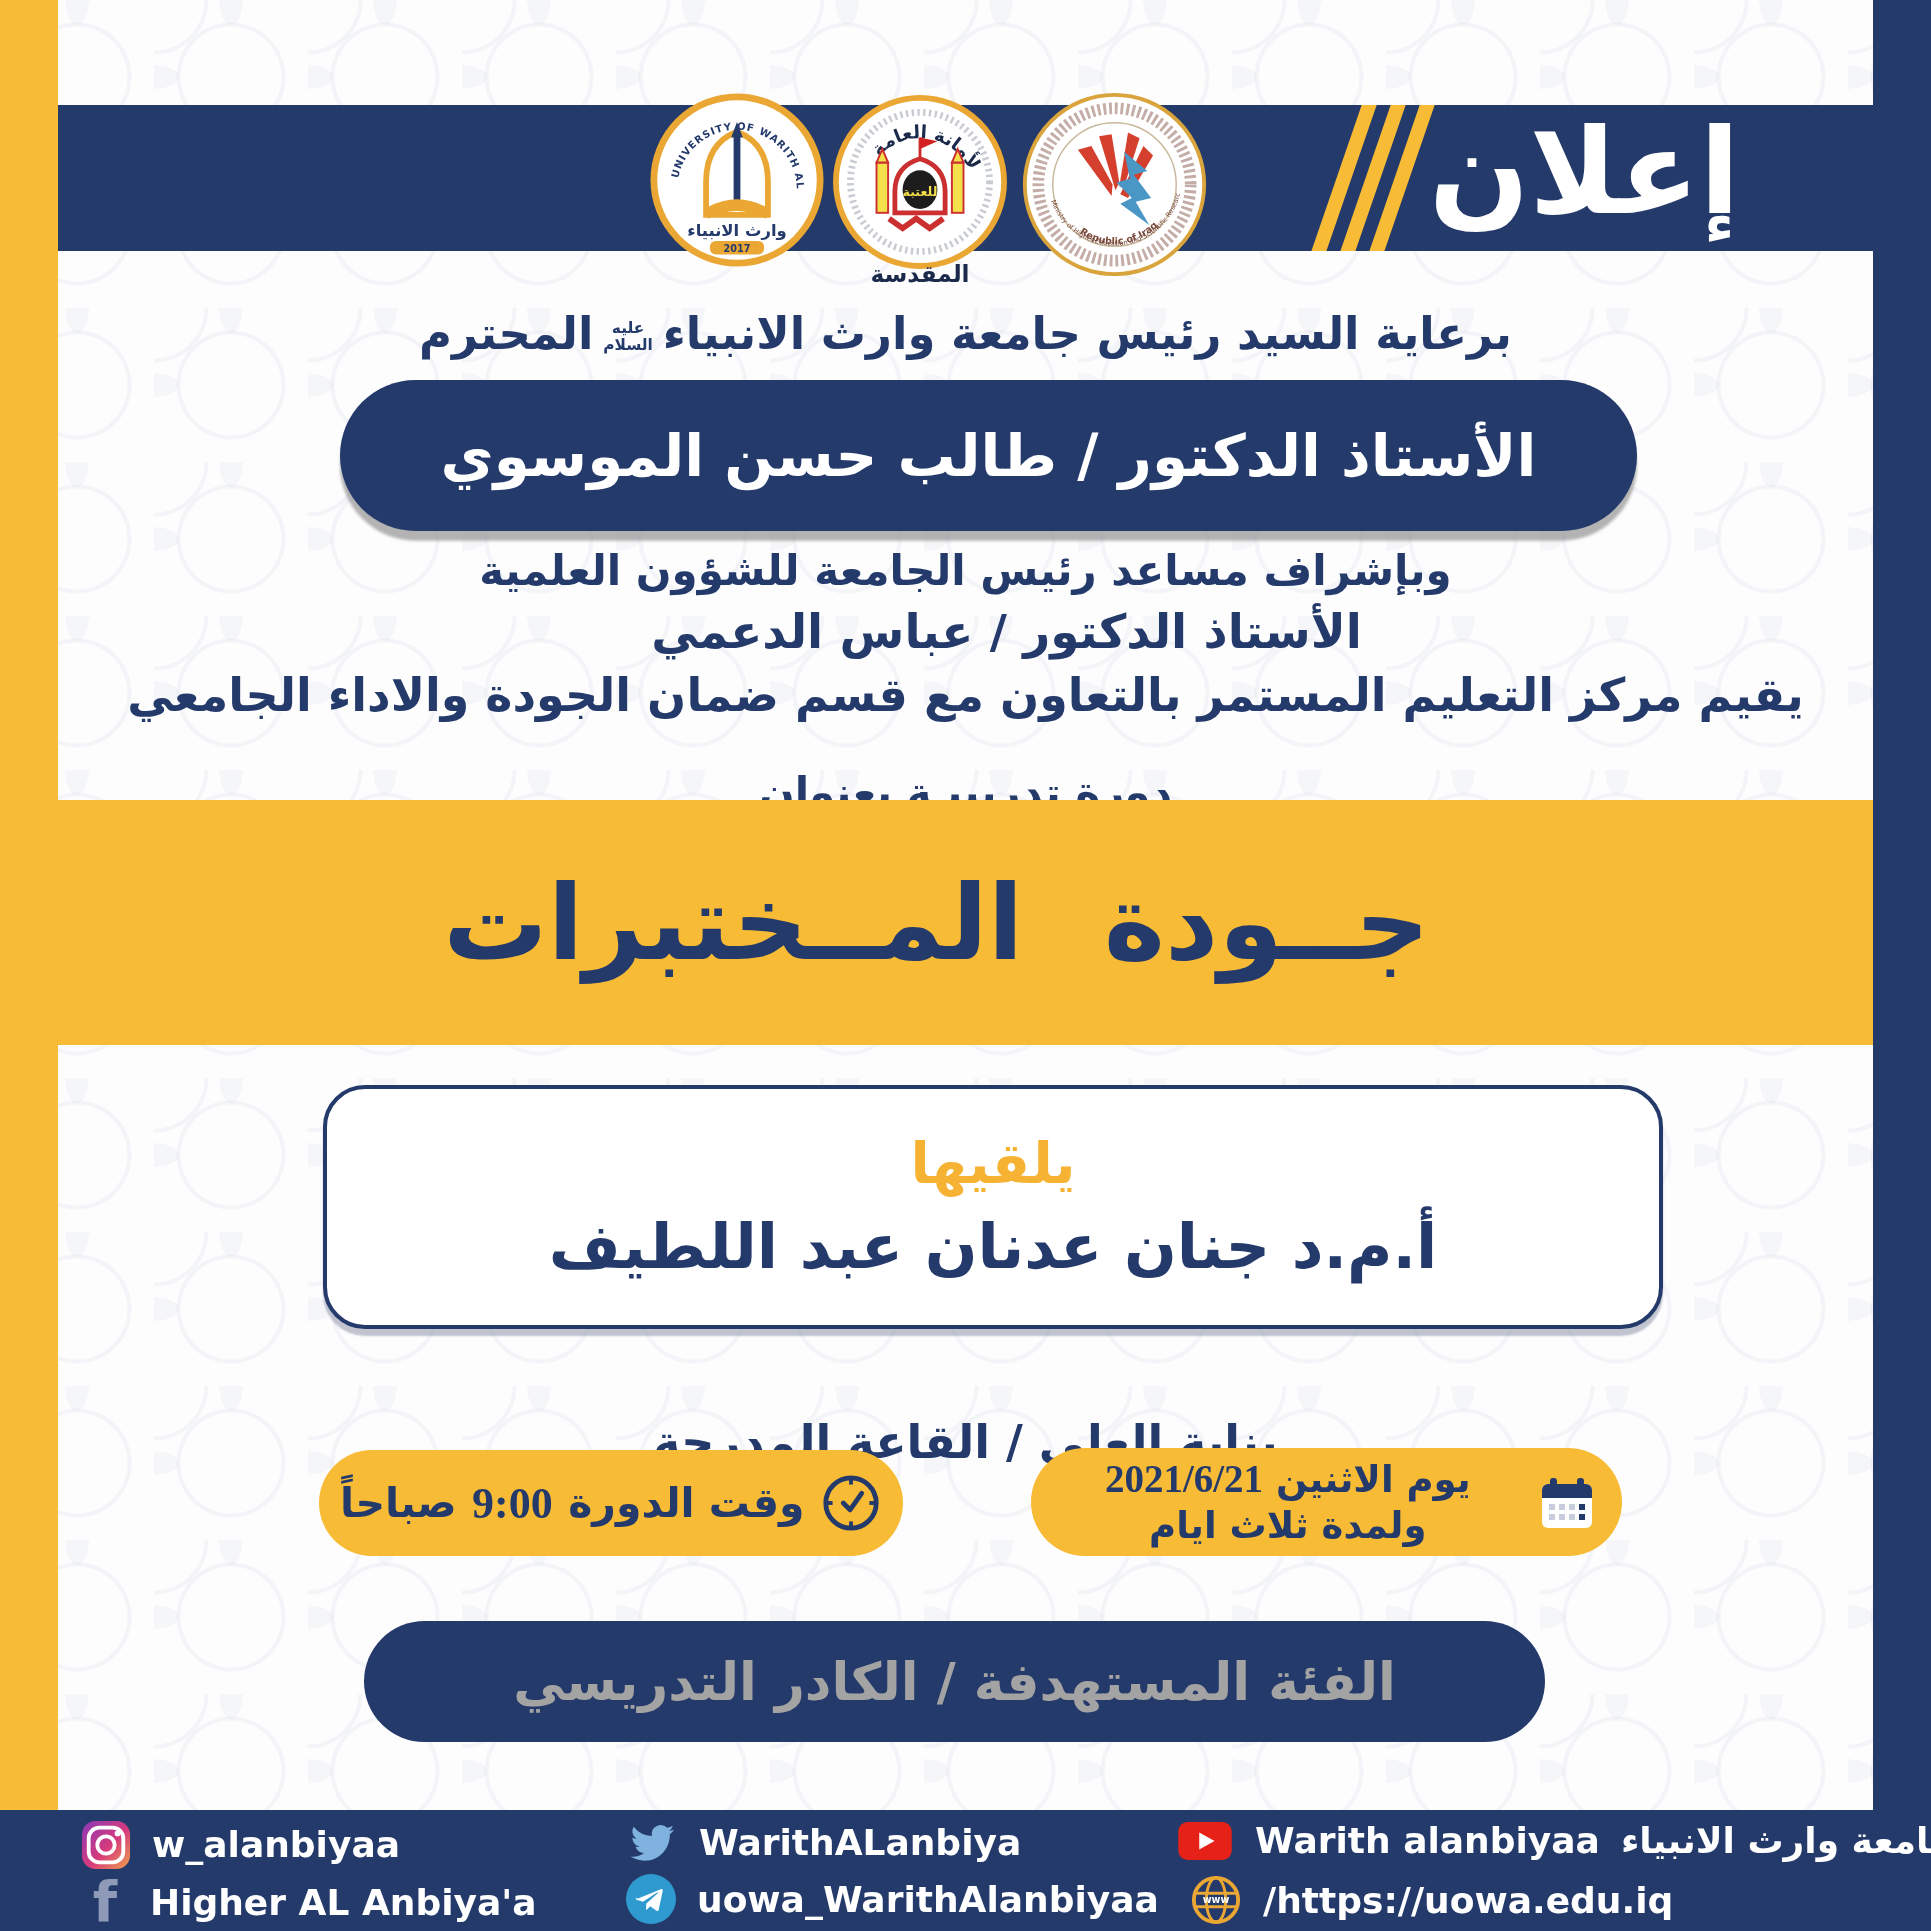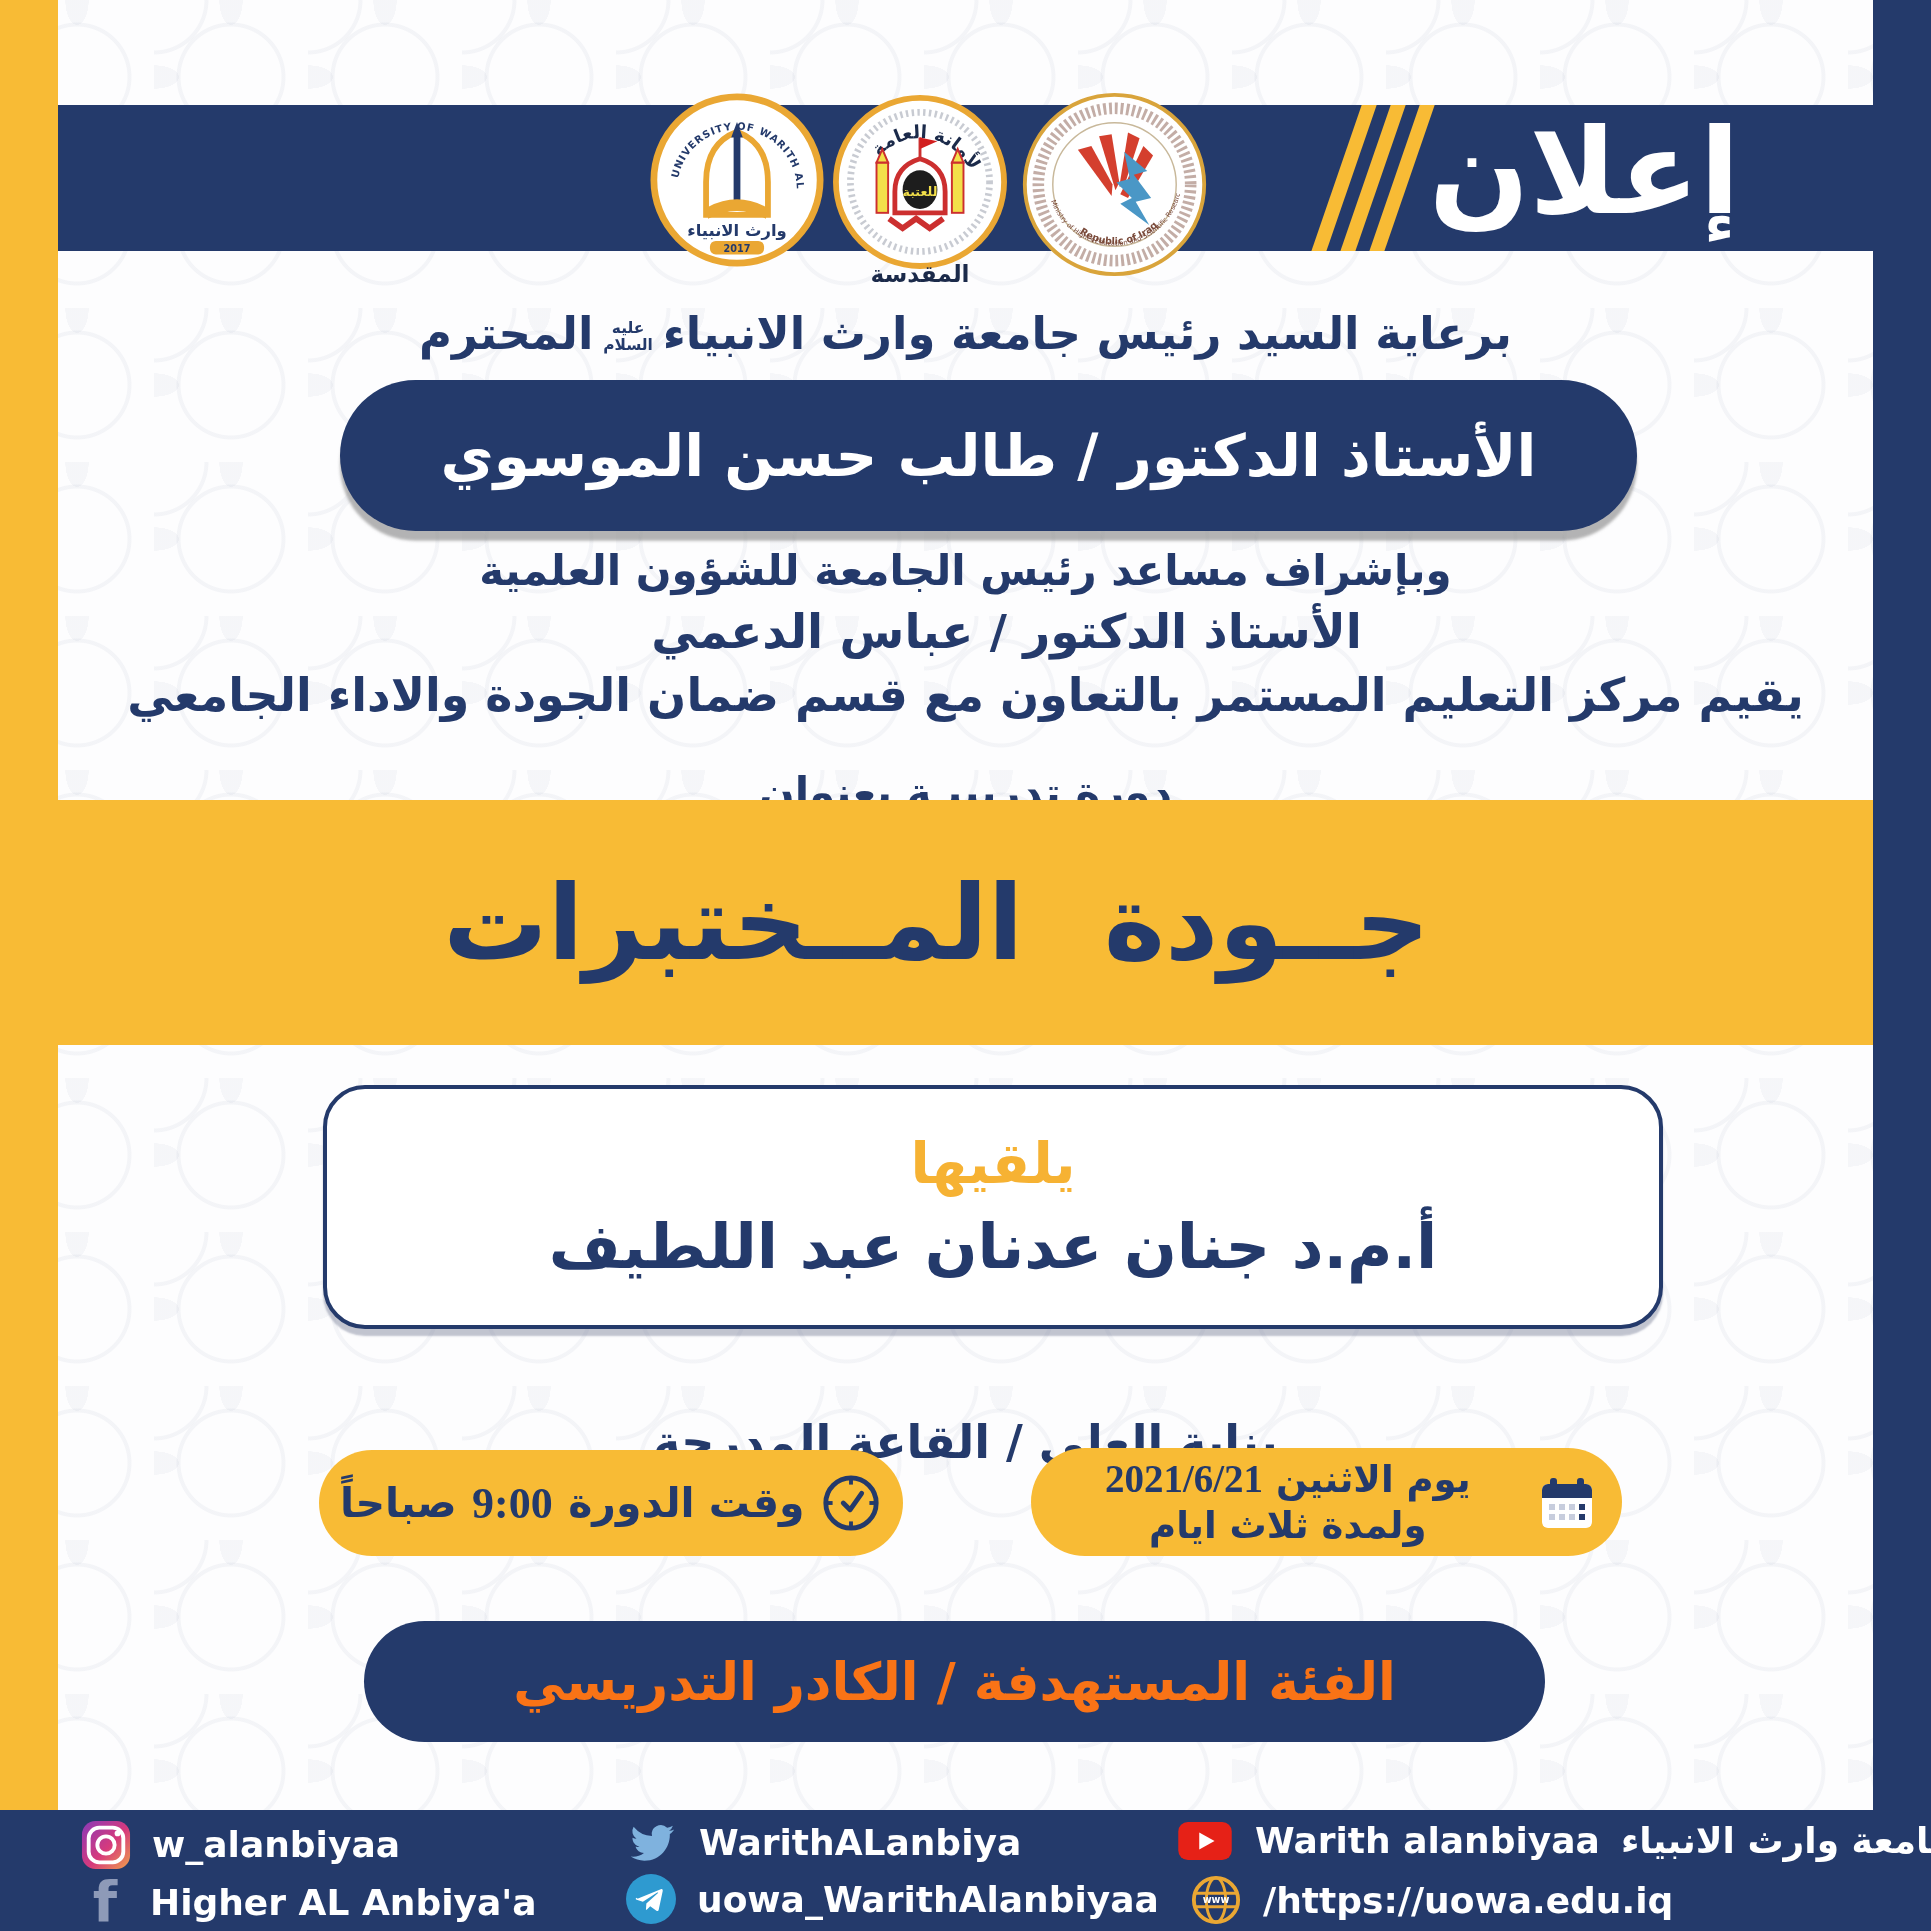--- a/index.html
+++ b/index.html
@@ -51,21 +51,21 @@
   .location{top:1367px;font-size:46px;margin-top:48px;}
   
   .pill{background:#f8bb35;border-radius:56px;display:flex;align-items:center;direction:rtl;color:#243a6b;font-weight:bold;}
   .date-pill{left:1031px;top:1448px;width:591px;height:108px;justify-content:flex-start;padding:0 25px;gap:17.4px;box-sizing:border-box;}
   .date-lines{flex:1;text-align:center;font-size:37px;line-height:1.25;}
   .serif-num{font-family:"Liberation Serif","DejaVu Serif",serif;font-weight:bold;}
   .time-pill{left:319px;top:1450px;width:584px;height:106px;justify-content:center;gap:15.4px;font-size:41px;}
   
   .target-pill{left:364px;top:1621px;width:1181px;height:121px;background:#243a6b;border-radius:62px;
     display:flex;align-items:center;justify-content:center;direction:rtl;
-    color:#f97316;font-size:52px;font-weight:bold;}
+    color:#a3a3a3;font-size:52px;font-weight:bold;}
   
   .footer{left:0;top:1810px;width:1931px;height:121px;background:#243a6b;padding-left:24px;}
   .f-item{position:absolute;display:flex;align-items:center;gap:21px;color:#fff;font-weight:bold;
     font-size:36px;white-space:nowrap;}
   .fb-glyph{color:#8e9ab8;font-size:56px;font-weight:bold;width:48px;text-align:center;line-height:1;}
   .ar-name{direction:rtl;margin-right:7.7px;}
 </style>
 </head>
 <body>
 

